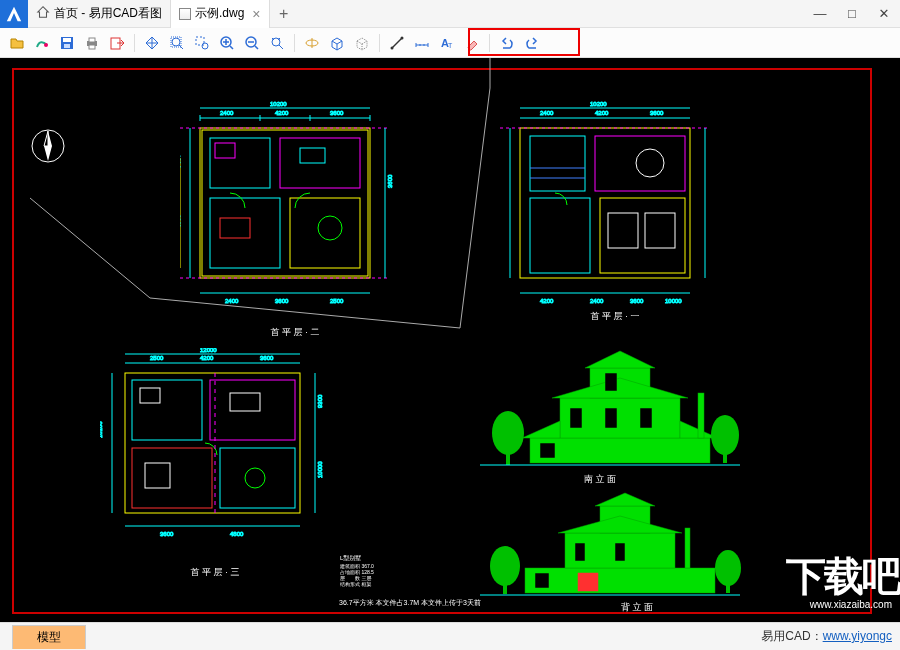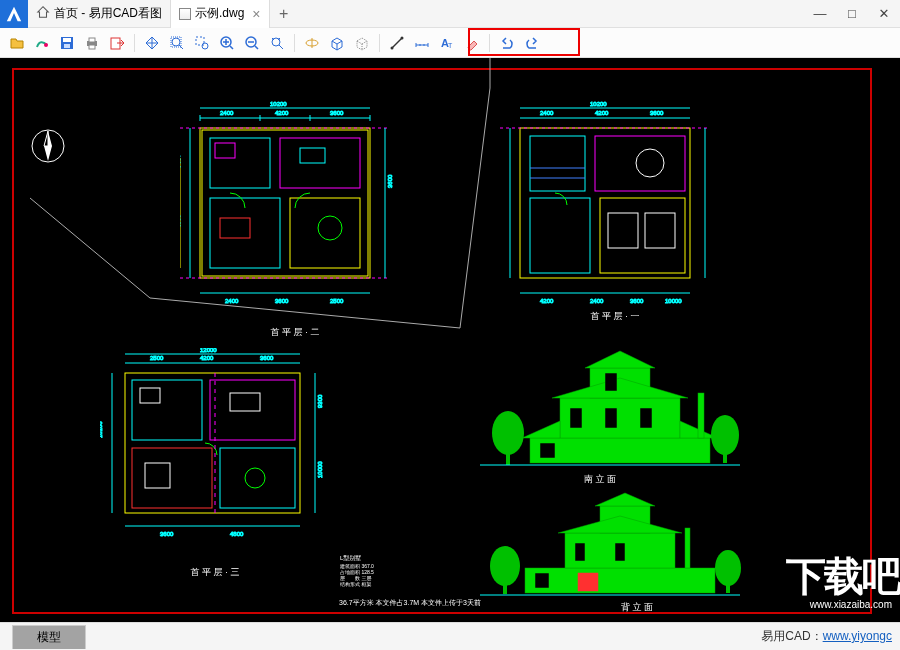--- a/index.html
+++ b/index.html
@@ -18,21 +18,21 @@
 .toolbar { height: 30px; display: flex; align-items: center; padding: 0 6px; gap: 3px; border-bottom: 1px solid #e0e0e0; background: #fcfcfc; }
 .tbtn { width: 22px; height: 22px; display: flex; align-items: center; justify-content: center; cursor: pointer; border-radius: 2px; }
 .tsep { width: 1px; height: 18px; background: #ddd; margin: 0 3px; }
 .highlight-box { position: absolute; border: 2px solid #e00; pointer-events: none; }
 .canvas-area { position: relative; width: 900px; height: 564px; background: #000; overflow: hidden; }
 .redframe { position: absolute; border: 2px solid #c00; }
 .drawing { position: absolute; }
 .plan-label { position: absolute; color: #fff; font-size: 9px; text-align: center; }
 .elevation svg { display: block; }
 .bottombar { height: 28px; position: absolute; bottom: 0; left: 0; right: 0; background: #f5f5f5; border-top: 1px solid #ddd; display: flex; align-items: center; padding: 0 8px; }
-.model-tab { background: #a3a3a3; border: 1px solid #ccc; border-bottom: none; padding: 3px 24px; font-size: 12px; margin-left: 4px; cursor: pointer; }
+.model-tab { background: #fdba74; border: 1px solid #ccc; border-bottom: none; padding: 3px 24px; font-size: 12px; margin-left: 4px; cursor: pointer; }
 .footer-right { margin-left: auto; font-size: 12px; color: #333; }
 .footer-right a { color: #1560c0; text-decoration: underline; }
 .watermark { position: absolute; right: 0; bottom: 18px; font-size: 40px; font-weight: bold; color: #fff; text-shadow: 2px 2px 0 #000; letter-spacing: -2px; pointer-events: none; }
 .watermark-sub { position: absolute; right: 8px; bottom: 12px; font-size: 10px; color: #fff; pointer-events: none; }
 .compass { position: absolute; width: 36px; height: 36px; }
 </style>
 </head>
 <body>
 
 <div class="titlebar">

